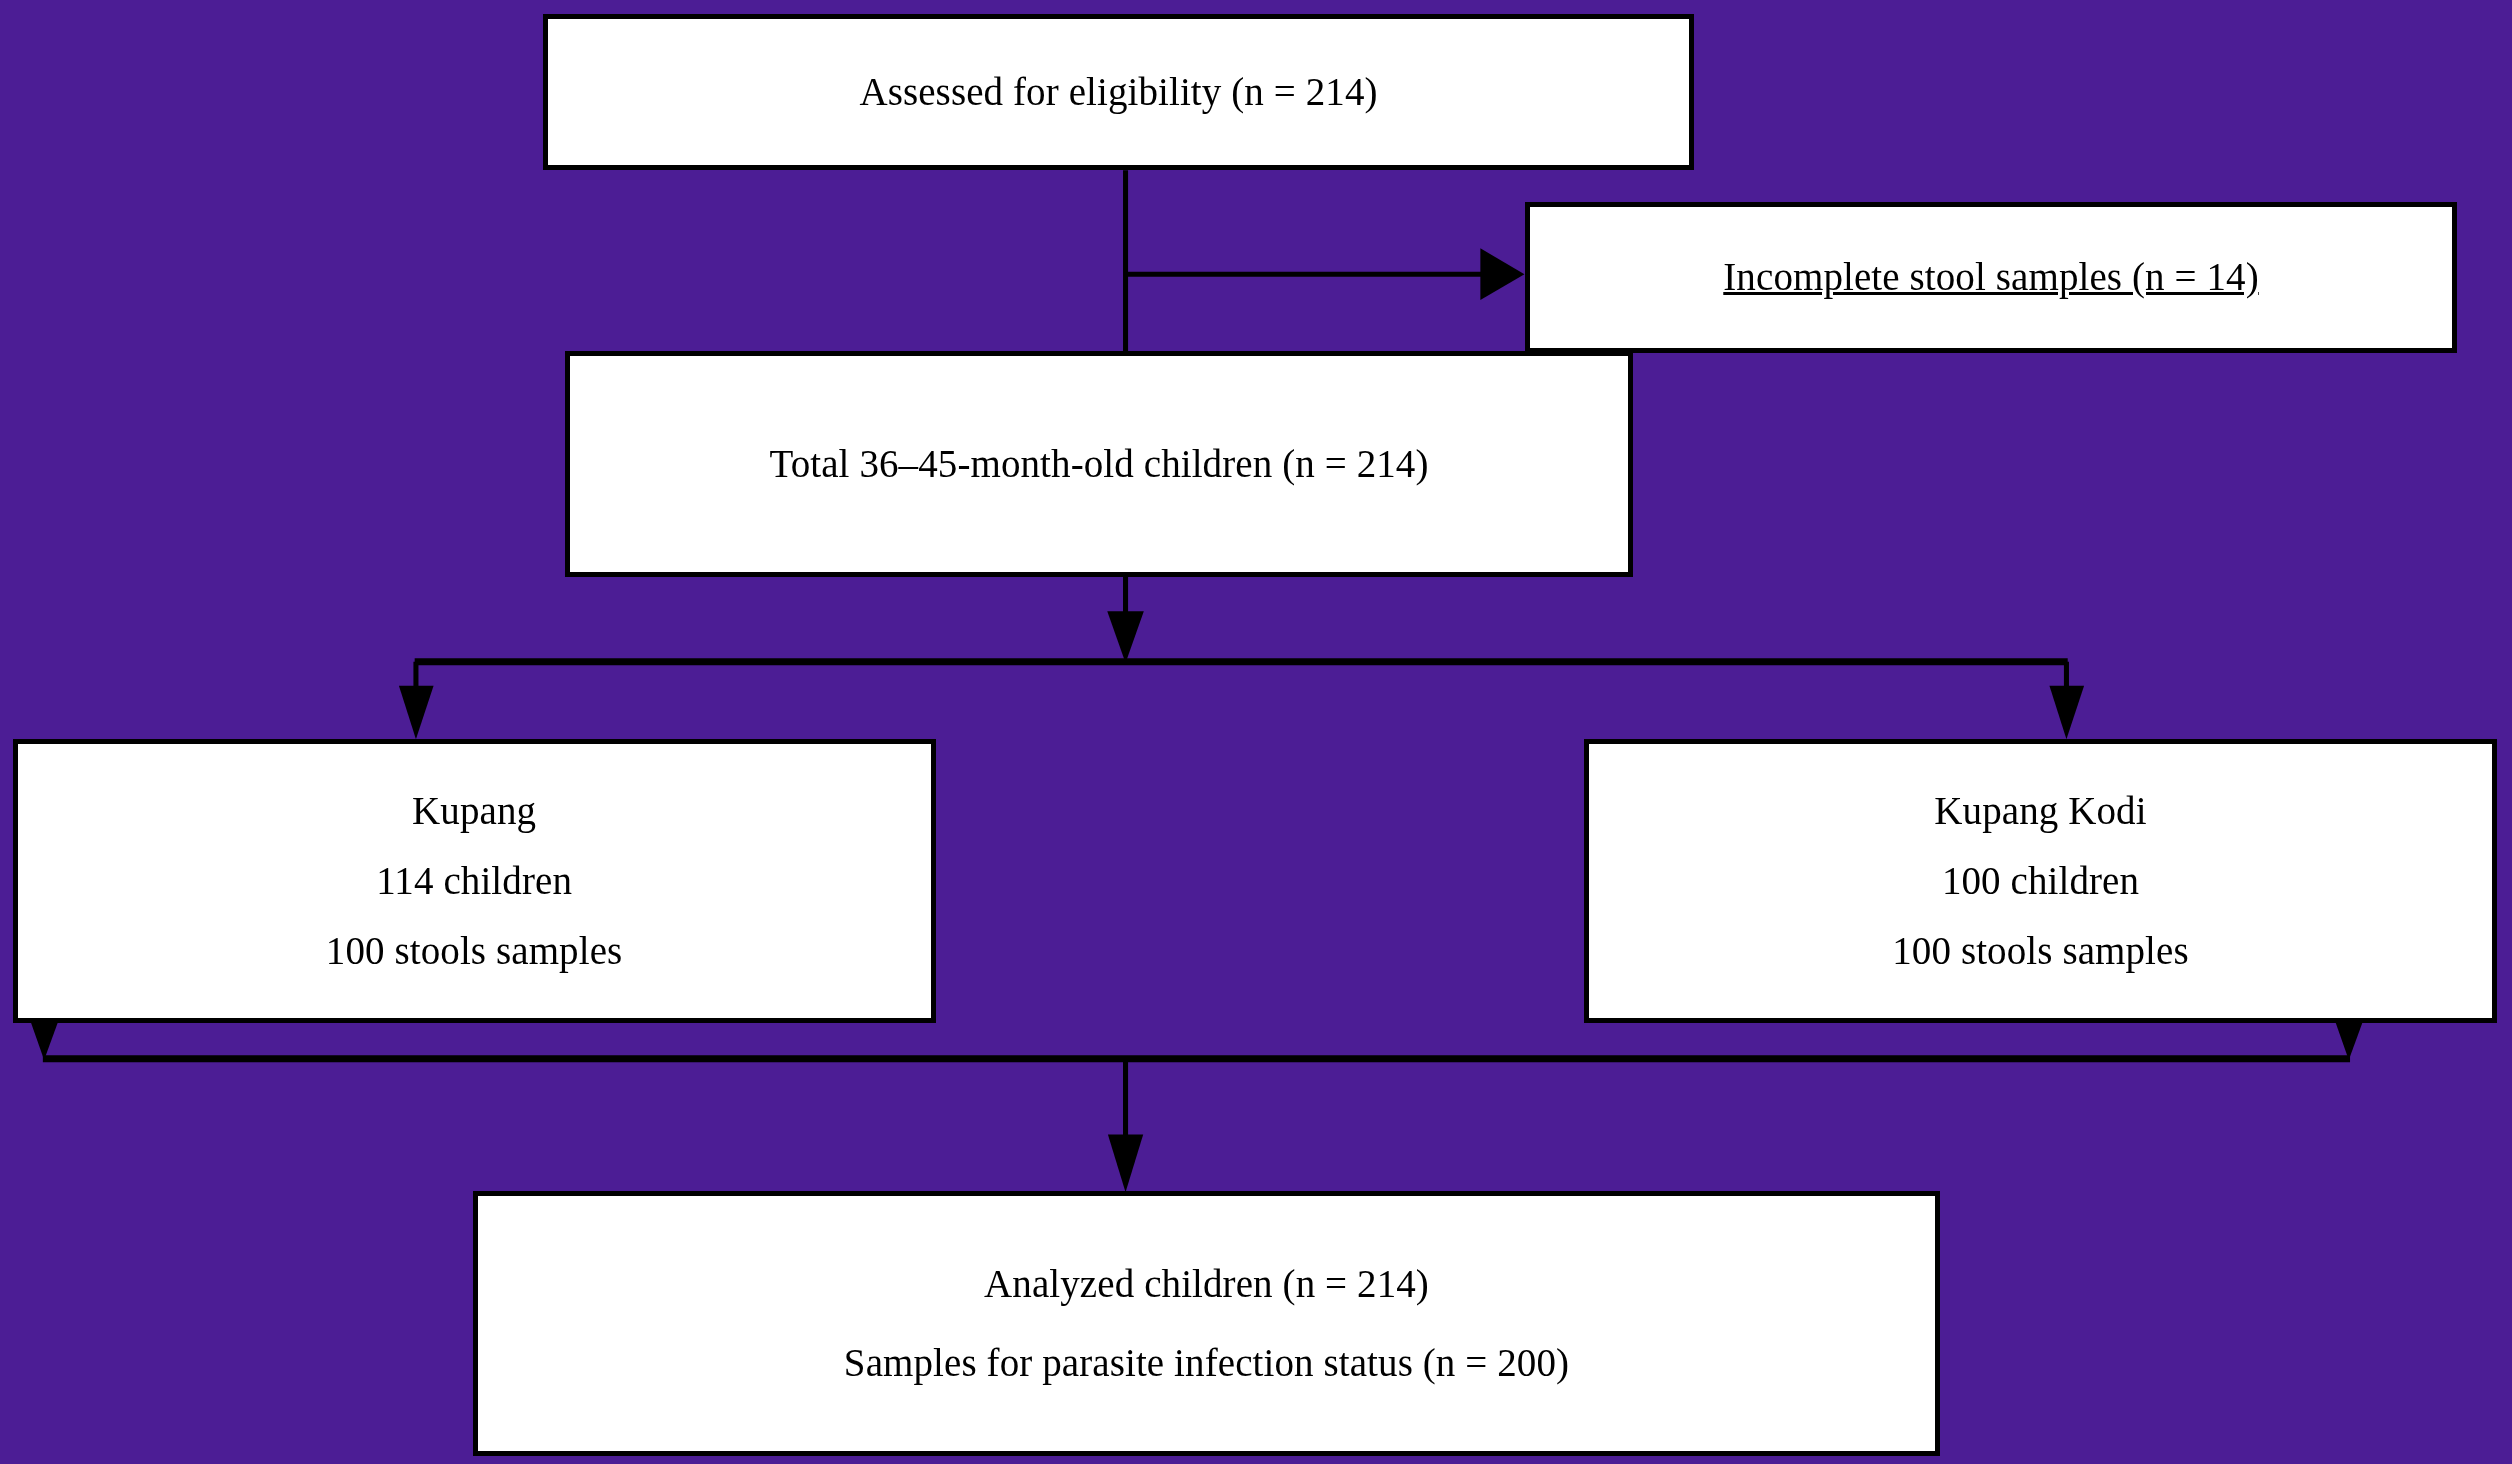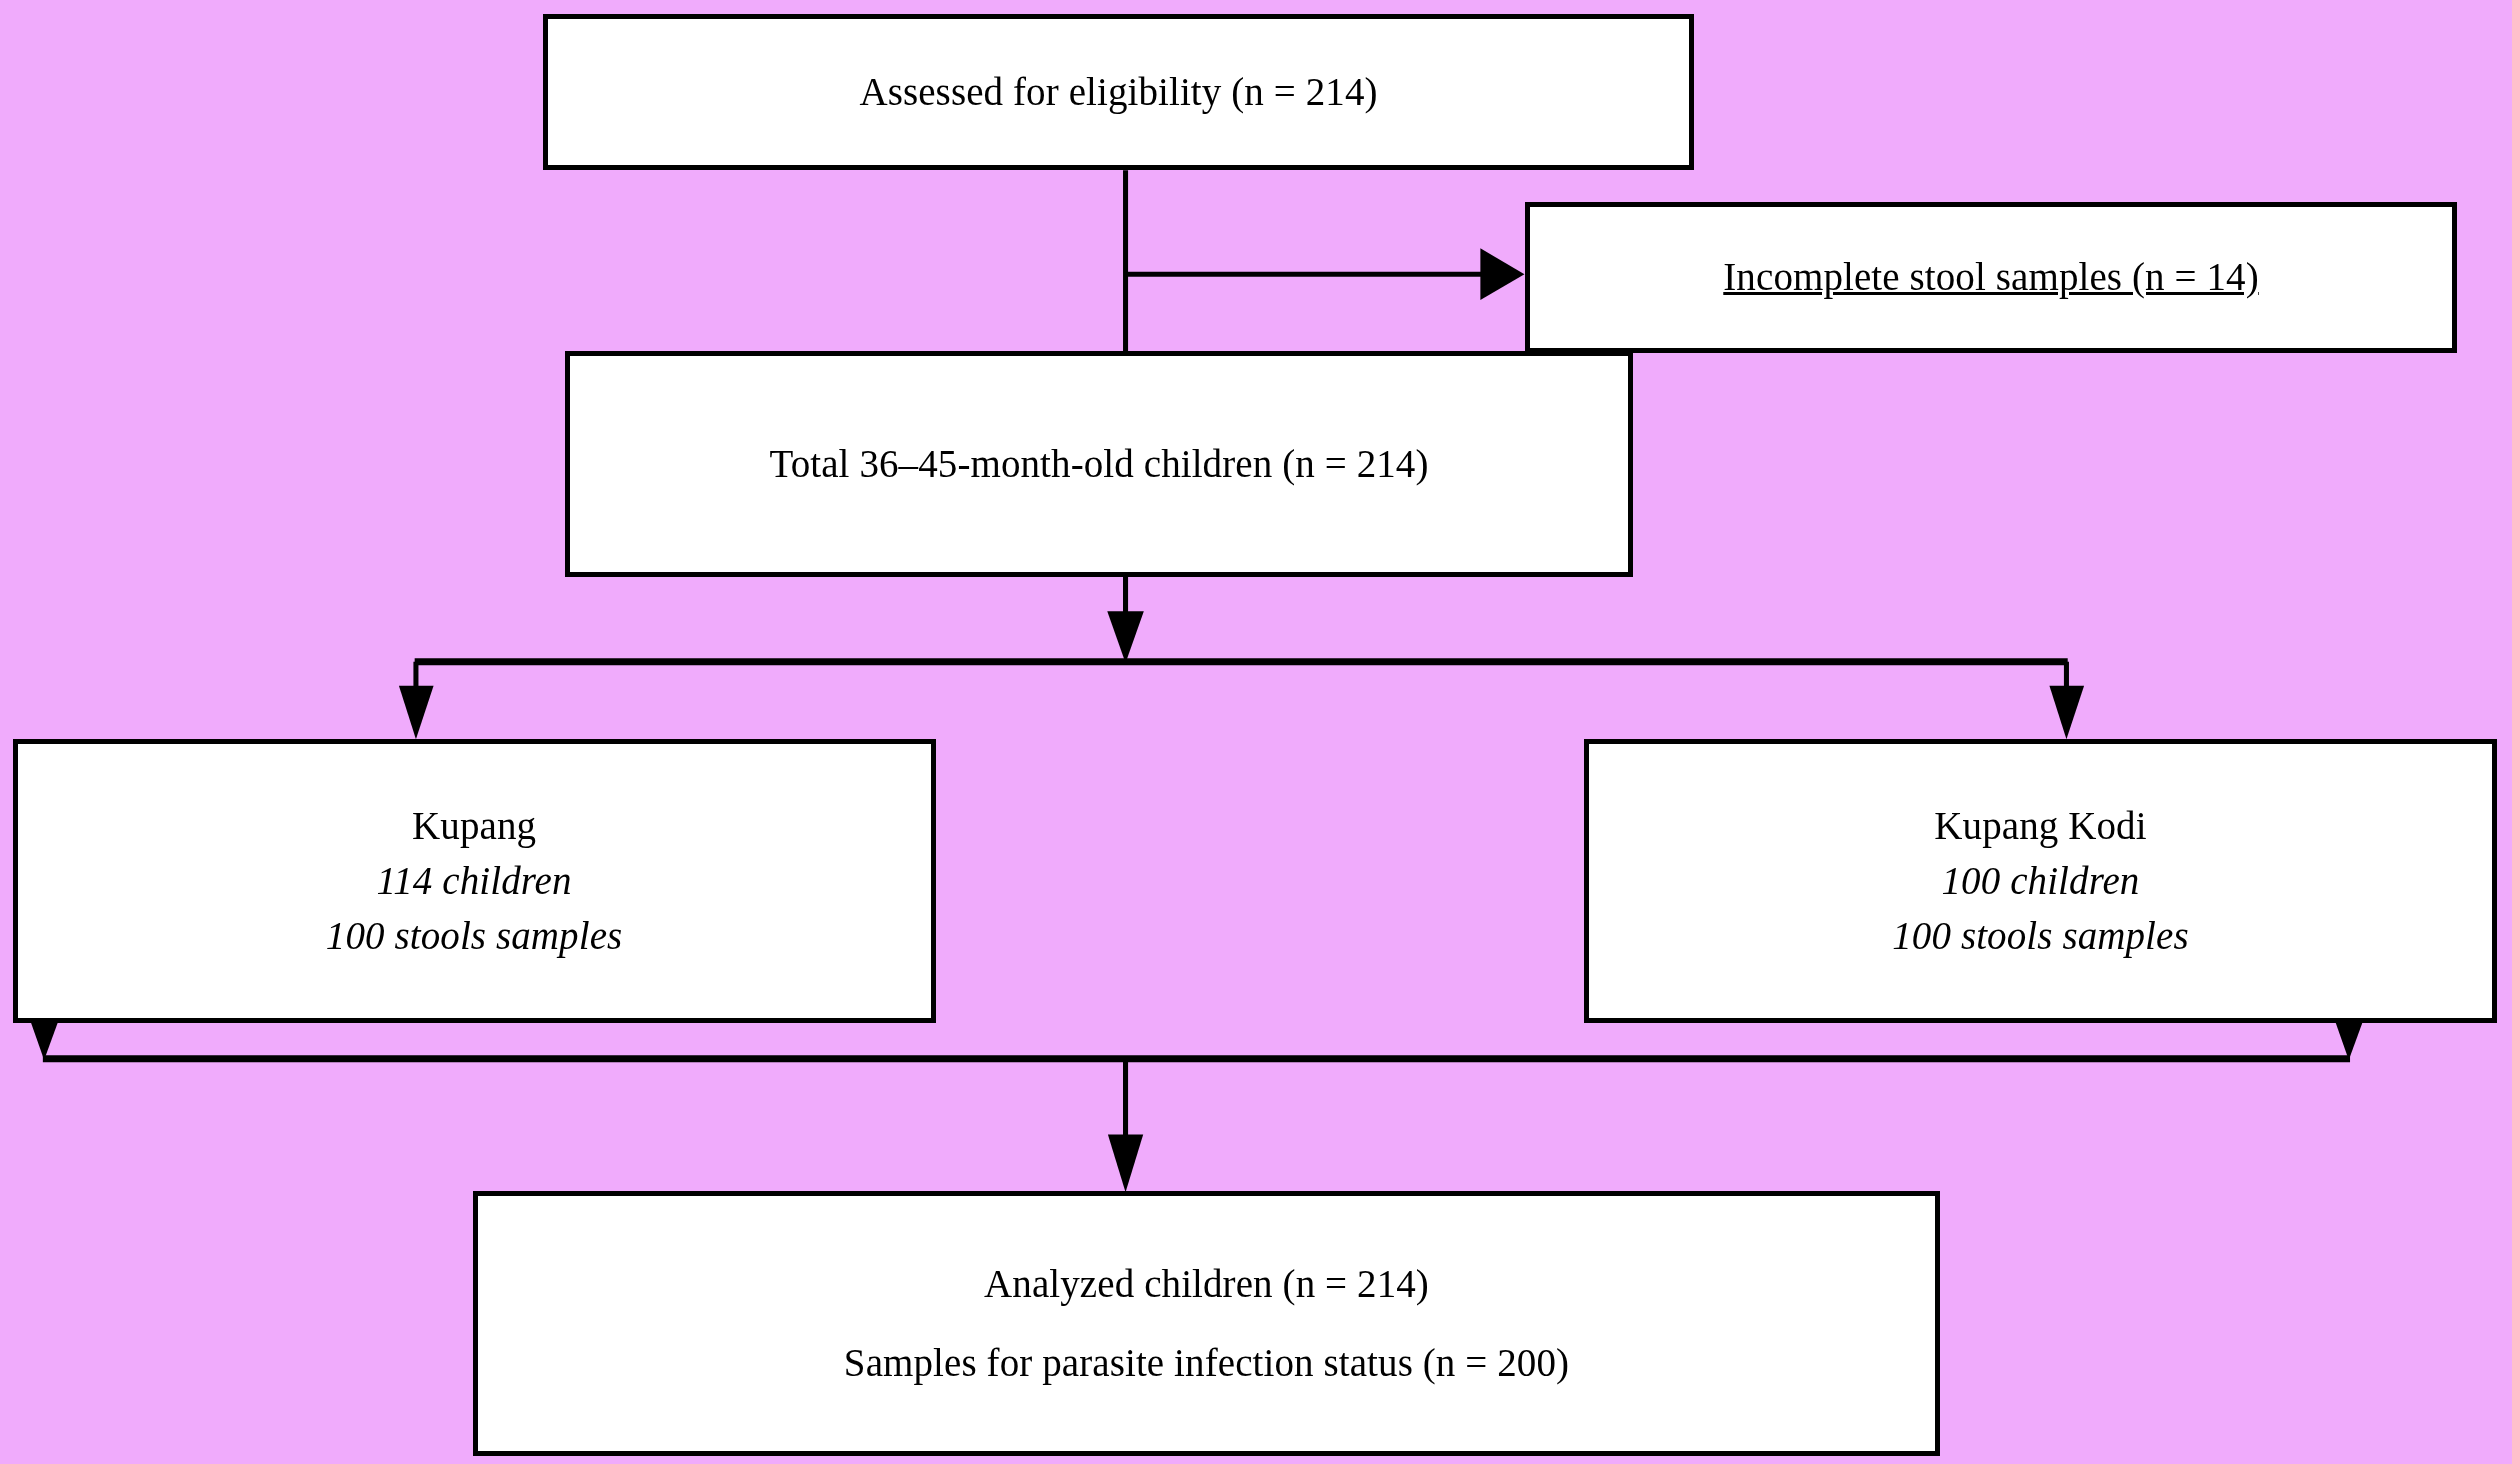--- a/index.html
+++ b/index.html
@@ -5,21 +5,21 @@
 <style>
   html, body {
     margin: 0;
     padding: 0;
     background: #ffffff;
   }
   #canvas {
     position: relative;
     width: 2512px;
     height: 1464px;
-    background: #f0abfc;
+    background: #4c1d95;
     overflow: hidden;
     font-family: "Liberation Serif", "DejaVu Serif", serif;
   }
   svg.connectors {
     position: absolute;
     left: 0;
     top: 0;
     width: 2512px;
     height: 1464px;
     pointer-events: none;
@@ -54,21 +54,21 @@
   #node-total         { left: 565px;  top: 351px;  width: 1068px; height: 226px; }
   #node-kupang        { left: 12.6px;   top: 739px; width: 923px; height: 284px; align-items: center; }
   #node-northkodi     { left: 1584px; top: 739px; width: 913px; height: 284px; }
   #node-analyzed      { left: 473px;  top: 1191px; width: 1467px; height: 265px; }
 
   #node-total .line,
   #node-analyzed .line { margin-top: 0; }
   #node-total .line + .line    { margin-top: 34px; }
   #node-analyzed .line + .line { margin-top: 37px; }
   #node-kupang .line + .line,
-  #node-northkodi .line + .line { margin-top: 13px; font-style: italic; }
+  #node-northkodi .line + .line { margin-top: 28px; }
 </style>
 </head>
 <body>
 
 <div id="canvas">
 
   <svg class="connectors" viewBox="0 0 3986 2323">
 
     <line x1="1786" y1="270" x2="1786" y2="910" stroke="#000000" stroke-width="8"></line>
 

